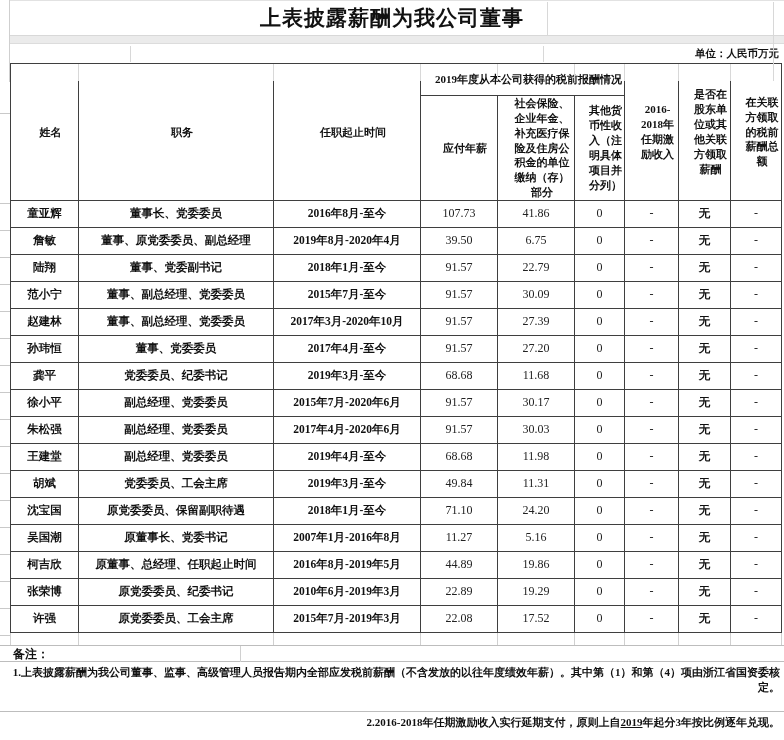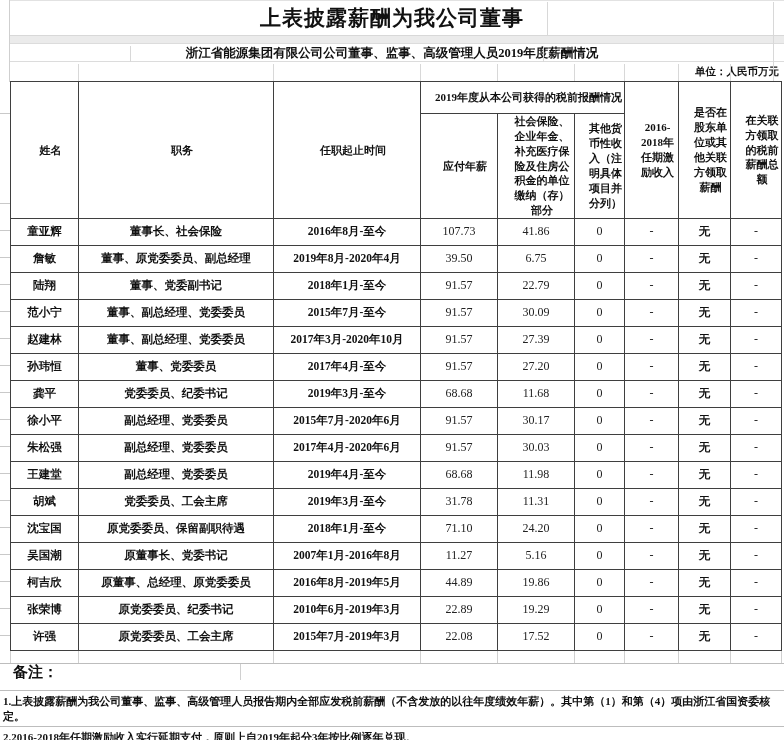--- a/index.html
+++ b/index.html
@@ -28,24 +28,24 @@
   tr.h-sub th { height:69px; }
   th.h-social, th.h-other, th.h-incentive, th.h-flag, th.h-total { font-size:10.5px; }
   #main-table tbody td { height:27px; font-size:11.5px; font-weight:bold; }
   #main-table tbody td.num { font-weight:normal; font-size:12px; color:#222; }
 
   
   .strip { position:relative; height:12px; }
   .strip .grid-v2 { position:absolute; top:0; width:1px; height:12px; background:#d0d0d0; }
 
   
-  .notes-label-row { position:relative; height:28px; line-height:16px; font-size:15px; font-weight:bold;
+  .notes-label-row { position:relative; height:17px; line-height:16px; font-size:12px; font-weight:bold;
                      padding-left:13px; border-top:1px solid #bdbdbd; border-bottom:1px solid #bdbdbd; }
   .notes-label-vline { position:absolute; left:240px; top:0; width:1px; height:16px; background:#d0d0d0; }
-  .note { font-size:11px; font-weight:bold; line-height:15px; padding:3px 4px 2px 3px; border-bottom:1px solid #bdbdbd; }
+  .note { font-size:11px; font-weight:bold; line-height:15px; padding:3px 4px 16px 3px; border-bottom:1px solid #bdbdbd;text-align:right; }
   .note .u { text-decoration:underline; }
 </style>
 </head>
 <body>
 
 <div id="sheet">
 
   <div class="gutter"></div>
 
   <div>
@@ -58,21 +58,20 @@
     <div class="grid-v" style="left:420px;top:64px;height:17px;"></div>
     <div class="grid-v" style="left:497px;top:64px;height:17px;"></div>
     <div class="grid-v" style="left:574px;top:64px;height:17px;"></div>
     <div class="grid-v" style="left:624px;top:64px;height:17px;"></div>
     <div class="grid-v" style="left:678px;top:64px;height:17px;"></div>
     <div class="grid-v" style="left:730px;top:64px;height:17px;"></div>
   </div>
 
   <div class="title-row">上表披露薪酬为我公司董事</div>
   <div class="gray-band"></div>
-  <div class="subtitle-row">浙江省能源集团有限公司公司董事、监事、高级管理人员2019年度薪酬情况</div>
   <div class="unit-row">单位：人民币万元</div>
 
   <table id="main-table">
     <colgroup>
       <col style="width:68px">
         <col style="width:195px">
         <col style="width:147px">
       <col style="width:77px">
         <col style="width:77px">
         <col style="width:50px">
@@ -92,21 +91,21 @@
       </tr>
       <tr class="h-sub">
         <th>应付年薪</th>
         <th class="h-social">社会保险、企业年金、补充医疗保险及住房公积金的单位缴纳（存）部分</th>
         <th class="h-other">其他货币性收入（注明具体项目并分列）</th>
       </tr>
     </thead>
     <tbody>
         <tr>
           <td>童亚辉</td>
-          <td>董事长、社会保险</td>
+          <td>董事长、党委委员</td>
           <td>2016年8月-至今</td>
           <td class="num">107.73</td>
           <td class="num">41.86</td>
           <td class="num">0</td>
           <td class="num">-</td>
           <td>无</td>
           <td class="num">-</td>
         </tr>
         <tr>
           <td>詹敏</td>
@@ -204,21 +203,21 @@
           <td class="num">11.98</td>
           <td class="num">0</td>
           <td class="num">-</td>
           <td>无</td>
           <td class="num">-</td>
         </tr>
         <tr>
           <td>胡斌</td>
           <td>党委委员、工会主席</td>
           <td>2019年3月-至今</td>
-          <td class="num">31.78</td>
+          <td class="num">49.84</td>
           <td class="num">11.31</td>
           <td class="num">0</td>
           <td class="num">-</td>
           <td>无</td>
           <td class="num">-</td>
         </tr>
         <tr>
           <td>沈宝国</td>
           <td>原党委委员、保留副职待遇</td>
           <td>2018年1月-至今</td>
@@ -235,21 +234,21 @@
           <td>2007年1月-2016年8月</td>
           <td class="num">11.27</td>
           <td class="num">5.16</td>
           <td class="num">0</td>
           <td class="num">-</td>
           <td>无</td>
           <td class="num">-</td>
         </tr>
         <tr>
           <td>柯吉欣</td>
-          <td>原董事、总经理、原党委委员</td>
+          <td>原董事、总经理、任职起止时间</td>
           <td>2016年8月-2019年5月</td>
           <td class="num">44.89</td>
           <td class="num">19.86</td>
           <td class="num">0</td>
           <td class="num">-</td>
           <td>无</td>
           <td class="num">-</td>
         </tr>
         <tr>
           <td>张荣博</td>

